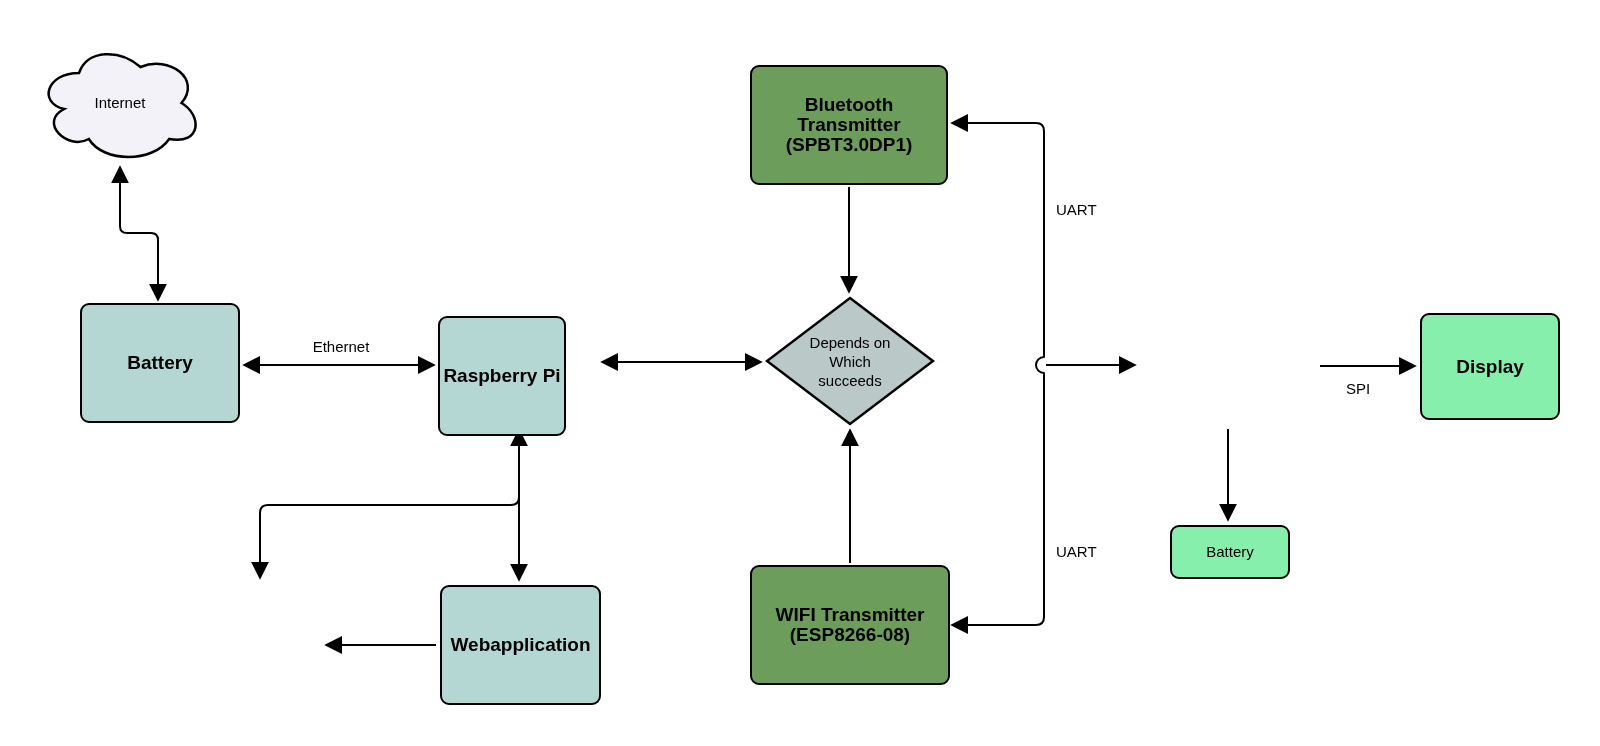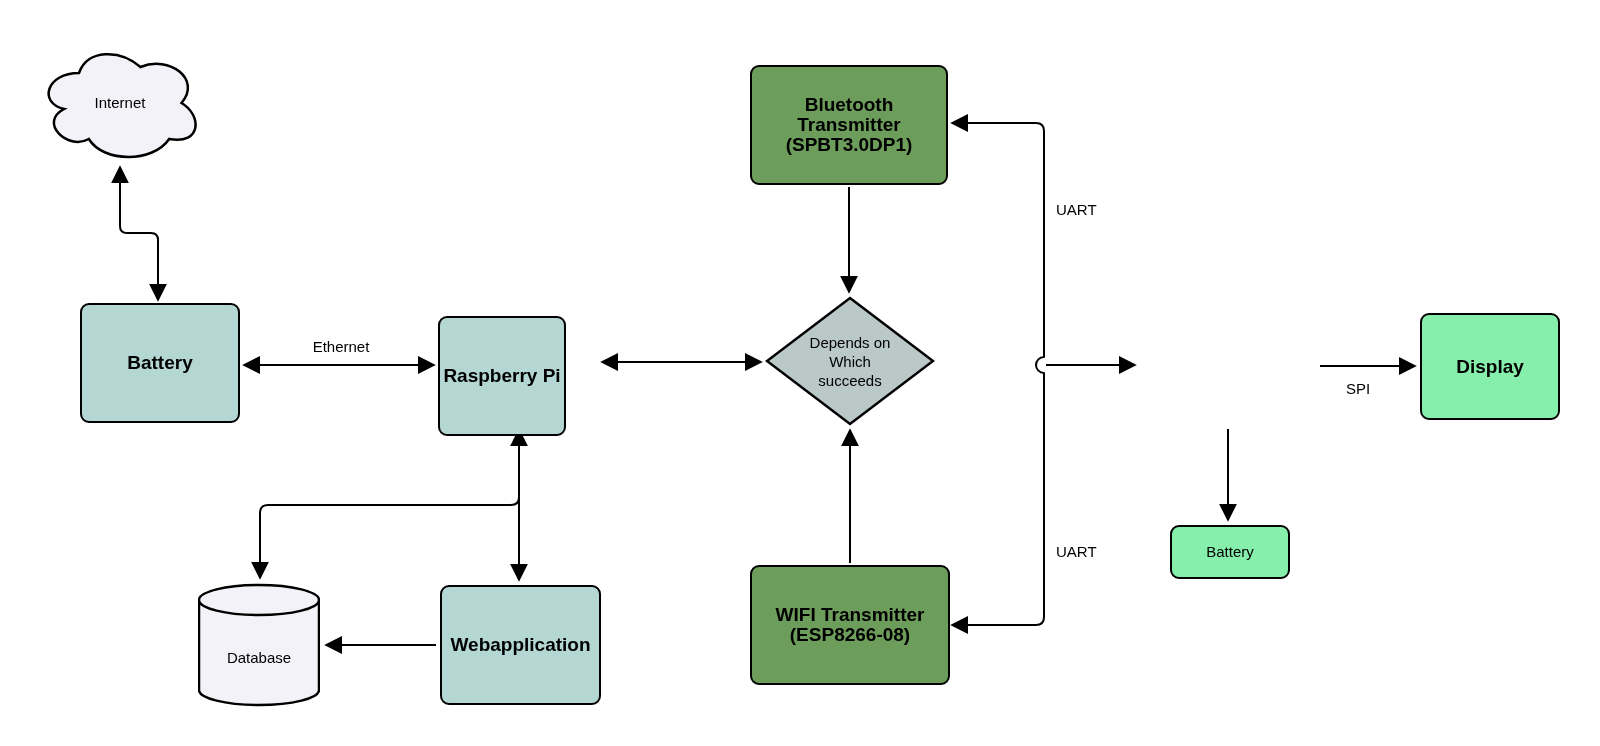--- a/index.html
+++ b/index.html
@@ -95,27 +95,20 @@
   </div>
 
   <div class="node rect-node teal bold" style="left:438px; top:316px; width:128px; height:120px;">
     <span class="node-label">Raspberry Pi</span>
   </div>
 
   <div class="node rect-node teal bold" style="left:440px; top:585px; width:161px; height:120px;">
     <span class="node-label">Webapplication</span>
   </div>
 
-  <div class="node db-node" style="left:198px; top:583px; width:122px; height:124px;">
-    <svg class="shape-svg" viewBox="0 0 122 124">
-      <path d="M 1 17 V 107 A 60 15 0 0 0 121 107 V 17" fill="#f2f2f8" stroke="#000000" stroke-width="2.5"></path>
-      <ellipse cx="61" cy="17" rx="60" ry="15" fill="#f2f2f8" stroke="#000000" stroke-width="2.5"></ellipse>
-    </svg>
-    <span class="node-label">Database</span>
-  </div>
 
   <div class="node diamond-node" style="left:765px; top:296px; width:170px; height:130px;">
     <svg class="shape-svg" viewBox="0 0 170 130">
       <polygon points="85,2 168,65 85,128 2,65" fill="#bac8c8" stroke="#000000" stroke-width="2.5"></polygon>
     </svg>
     <span class="node-label">Depends on
 Which
 succeeds</span>
   </div>
 

